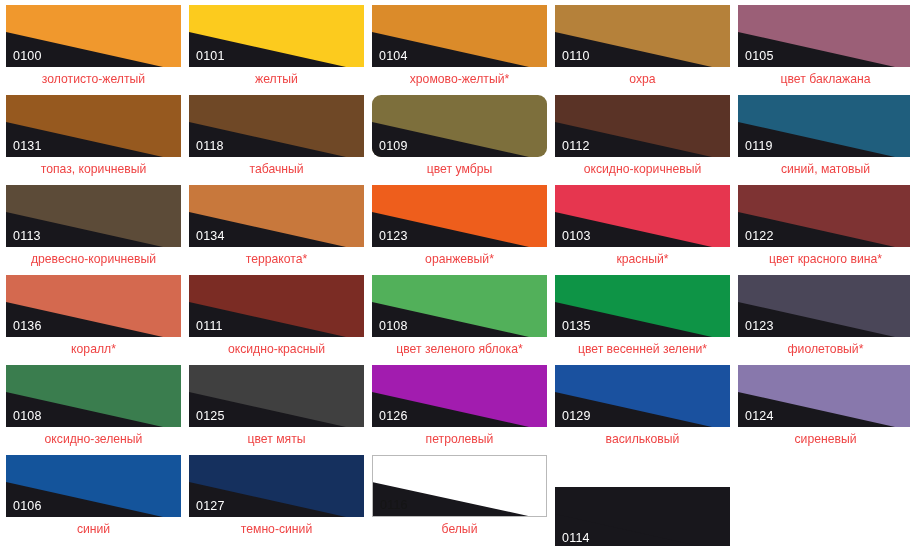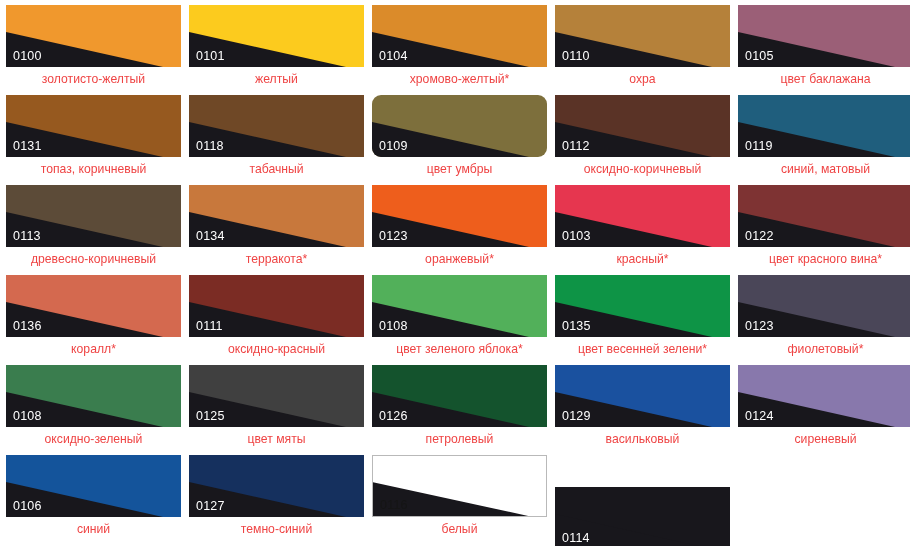--- a/index.html
+++ b/index.html
@@ -270,21 +270,21 @@
     <div class="swatch-cell">
       <div class="chip" style="background: #404040;">
         <svg class="tri" viewBox="0 0 175 62" preserveAspectRatio="none">
           <polygon points="0,27 0,62 157,62" fill="#18171c"></polygon>
         </svg>
         <span class="code">0125</span>
       </div>
       <div class="caption">цвет мяты</div>
     </div>
     <div class="swatch-cell">
-      <div class="chip" style="background: #14532d;">
+      <div class="chip" style="background: #a21caf;">
         <svg class="tri" viewBox="0 0 175 62" preserveAspectRatio="none">
           <polygon points="0,27 0,62 157,62" fill="#18171c"></polygon>
         </svg>
         <span class="code">0126</span>
       </div>
       <div class="caption">петролевый</div>
     </div>
     <div class="swatch-cell">
       <div class="chip" style="background: rgb(26, 81, 159);">
         <svg class="tri" viewBox="0 0 175 62" preserveAspectRatio="none">

